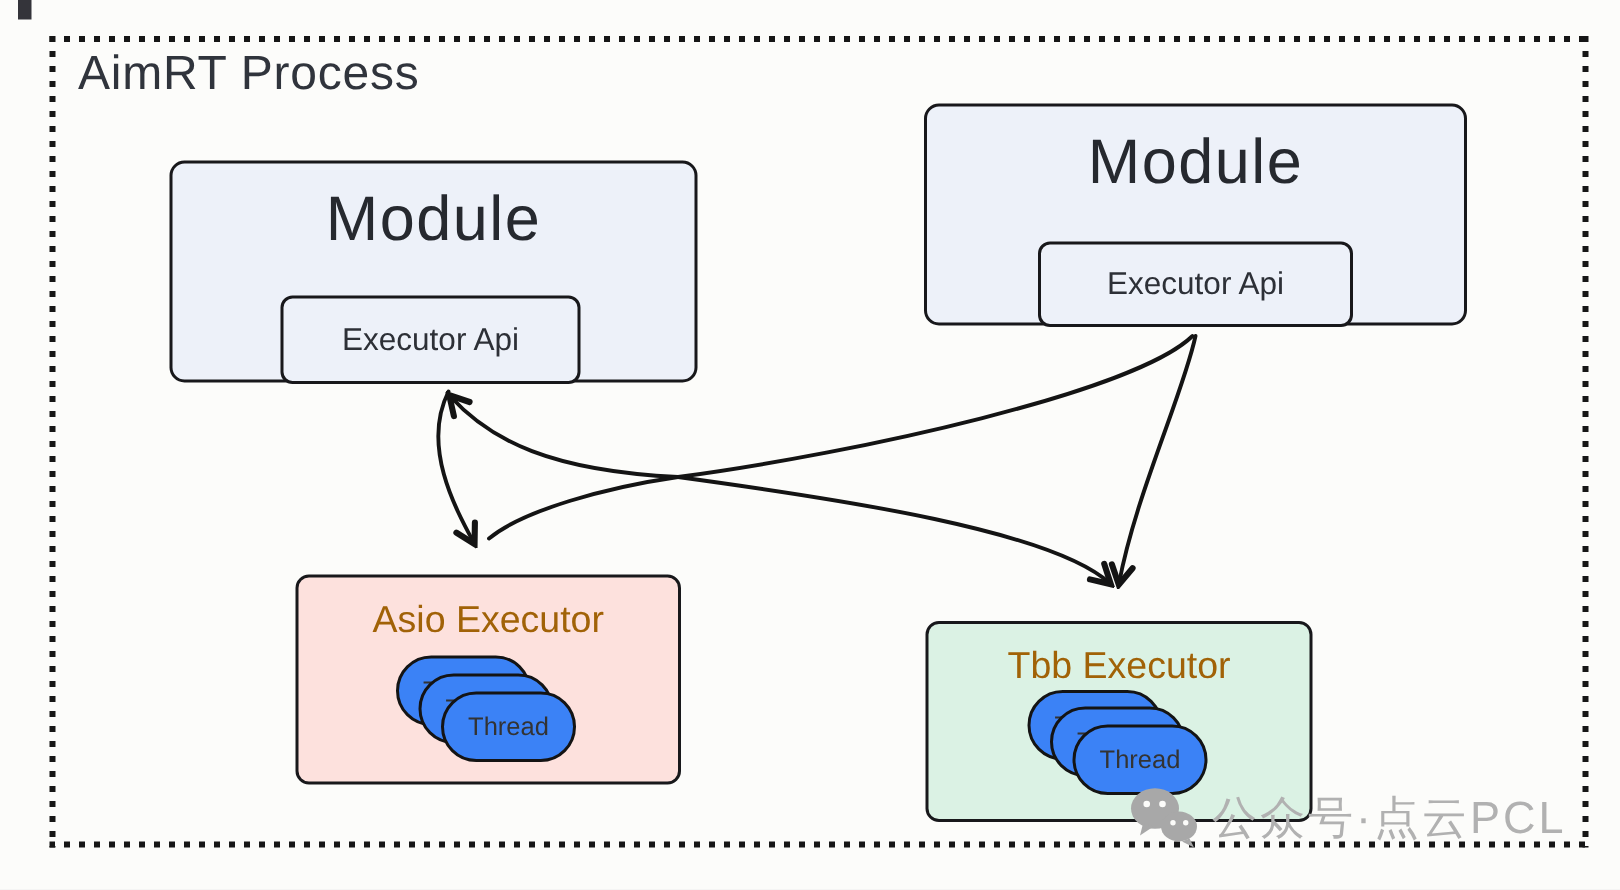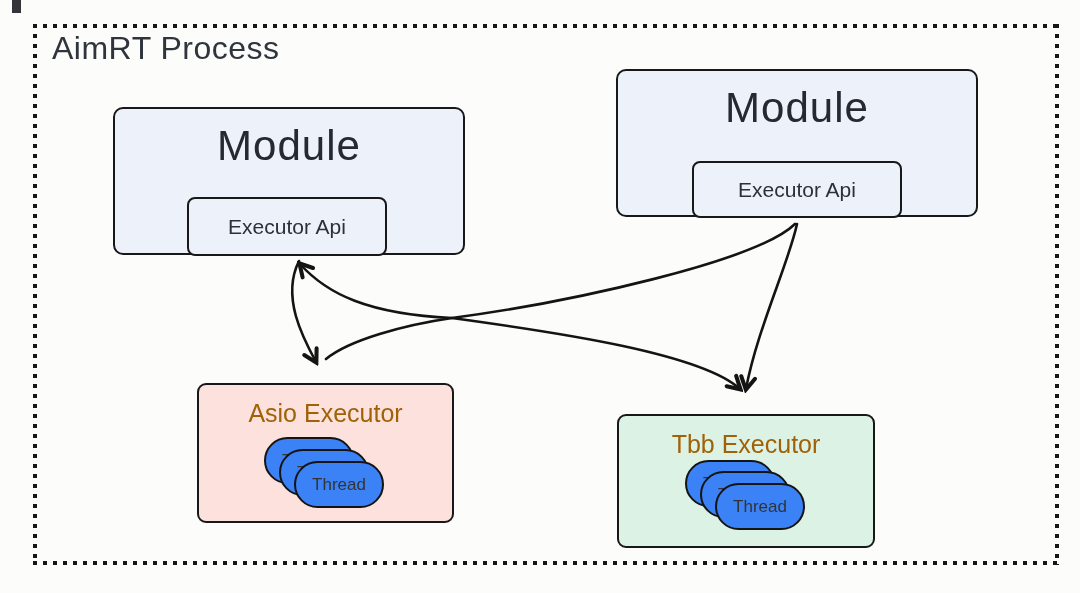--- a/index.html
+++ b/index.html
@@ -108,14 +108,27 @@
   <div class="pill" style="left:279px;top:449px;">Thread</div>
   <div class="pill" style="left:294px;top:461px;">Thread</div>
 
   <div class="box executor tbb-box">
     <span class="executor-title">Tbb Executor</span>
   </div>
   <div class="pill" style="left:685px;top:460px;">Thread</div>
   <div class="pill" style="left:700px;top:471px;">Thread</div>
   <div class="pill" style="left:715px;top:483px;">Thread</div>
 
+  <div class="watermark">
+    <svg width="48" height="42" viewBox="0 0 48 42">
+      <ellipse cx="18" cy="15" rx="16" ry="13.5" fill="#a8a8a8"></ellipse>
+      <path d="M10,25 L8,33 L17,27 Z" fill="#a8a8a8"></path>
+      <circle cx="12.5" cy="12" r="2.2" fill="#fcfcfa"></circle>
+      <circle cx="23" cy="12" r="2.2" fill="#fcfcfa"></circle>
+      <ellipse cx="34" cy="27" rx="12" ry="10" fill="#a8a8a8"></ellipse>
+      <path d="M41,35 L44,41 L36,37 Z" fill="#a8a8a8"></path>
+      <circle cx="30" cy="24.5" r="1.8" fill="#fcfcfa"></circle>
+      <circle cx="38.5" cy="24.5" r="1.8" fill="#fcfcfa"></circle>
+    </svg>
+    <span class="watermark-text">公众号·点云PCL</span>
+  </div>
 
 </div>
 
 </body></html>

